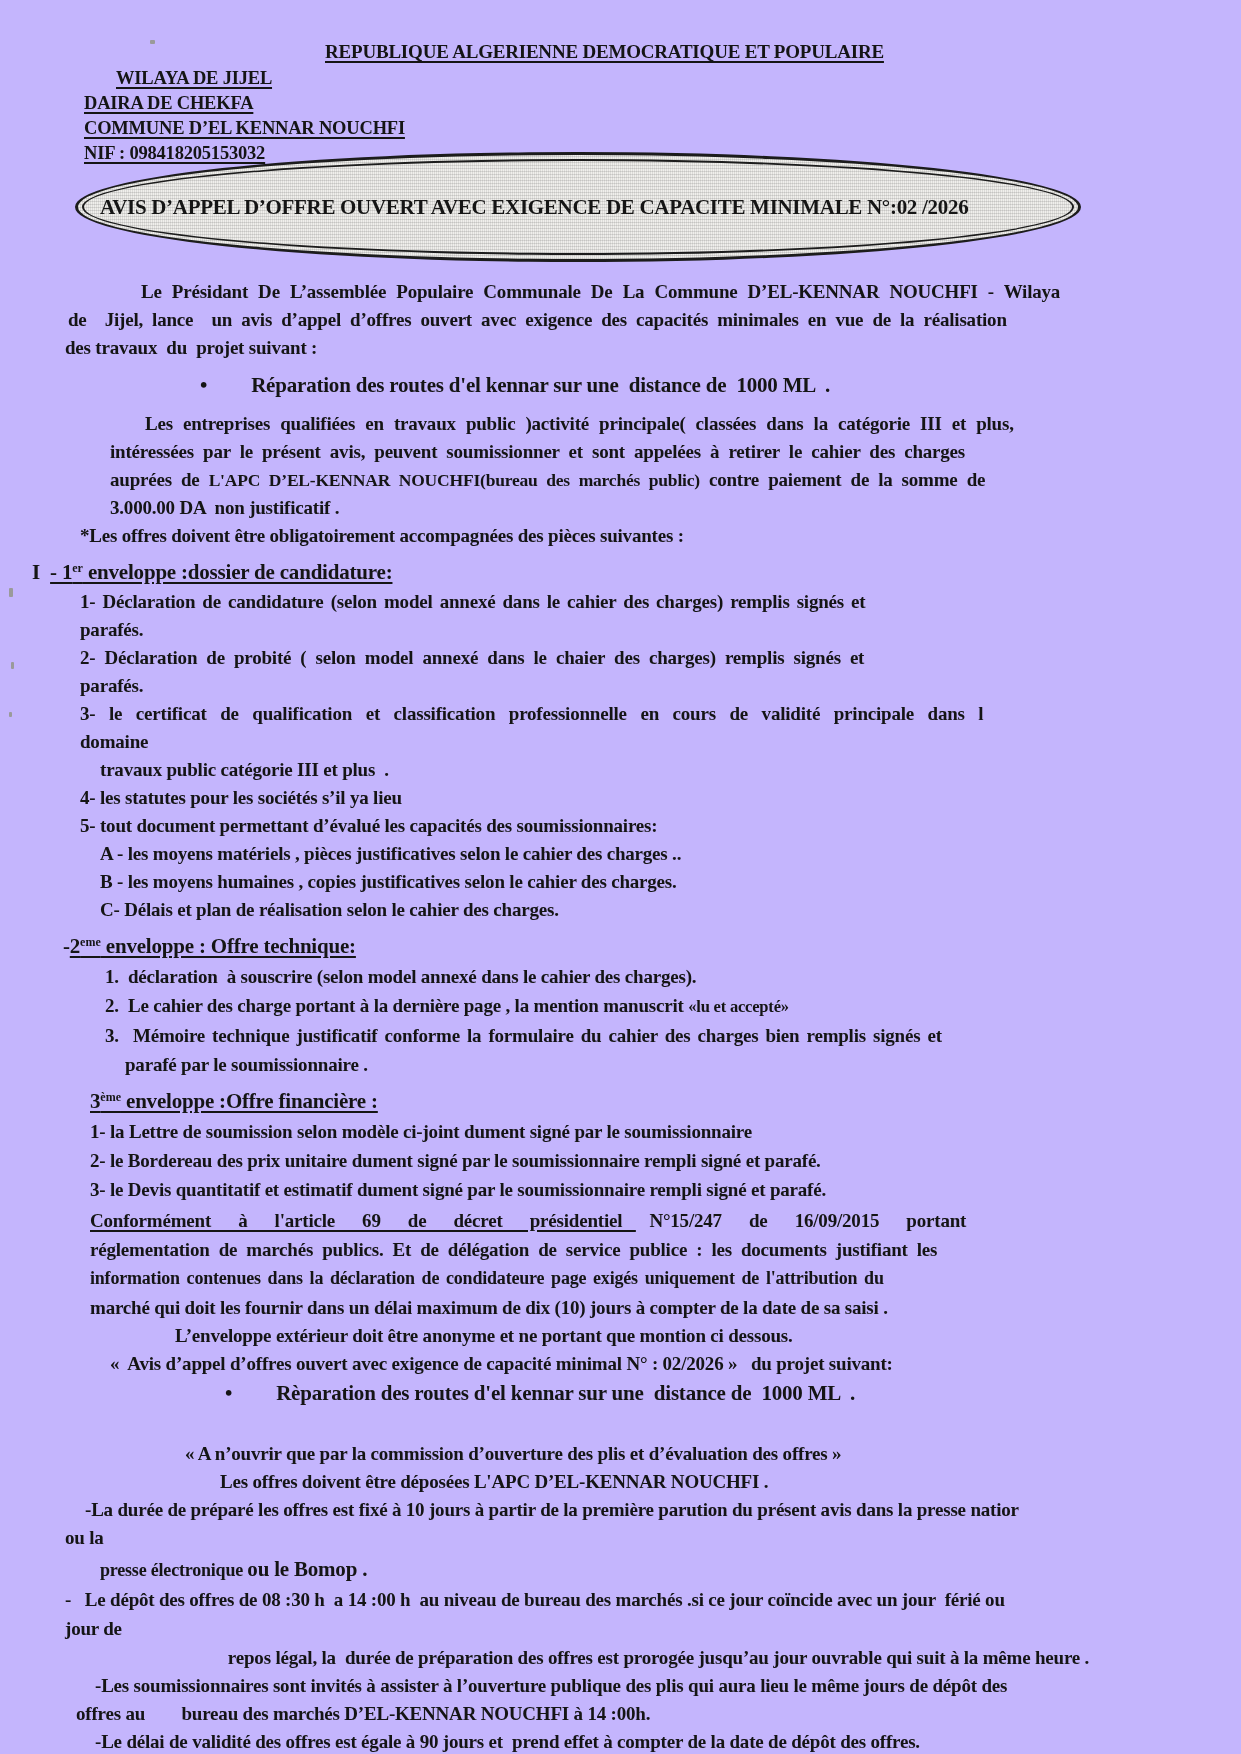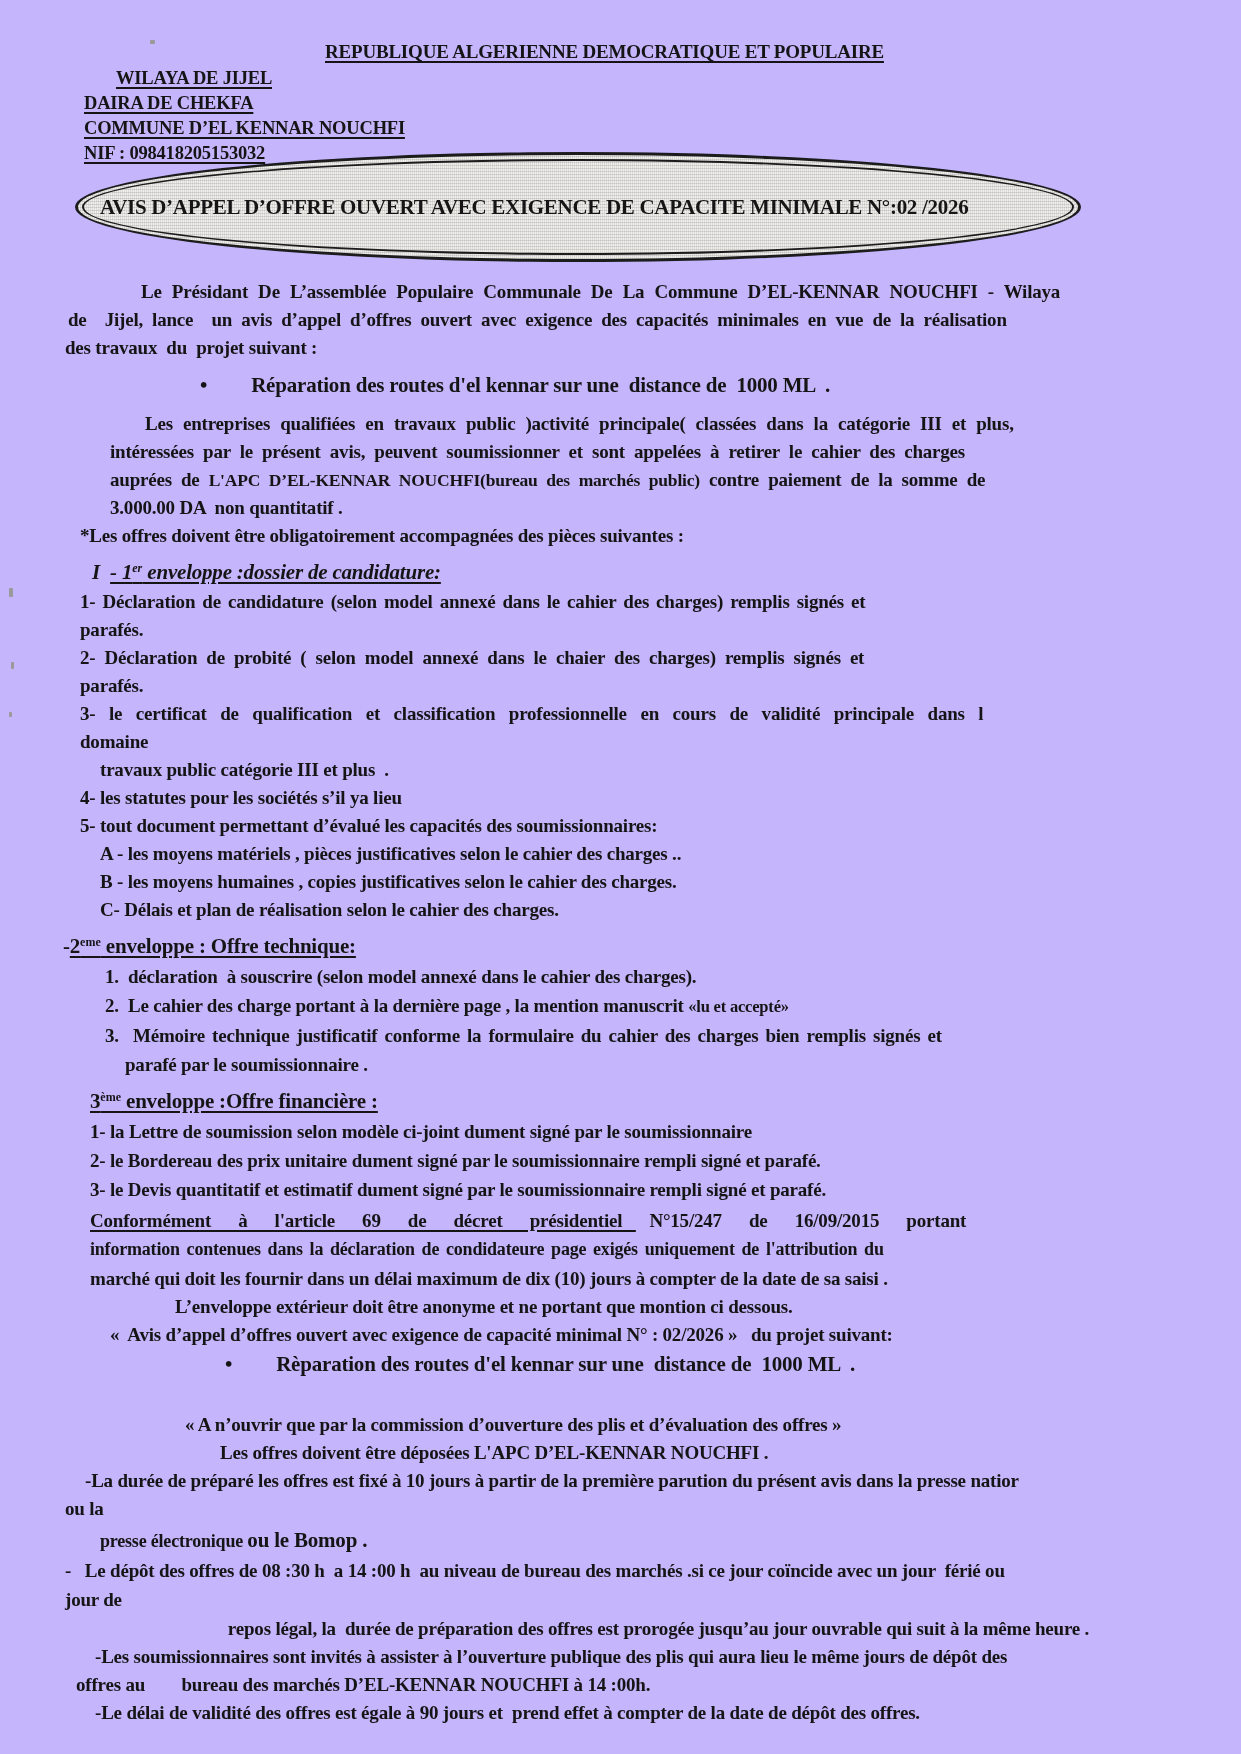--- a/index.html
+++ b/index.html
@@ -58,25 +58,25 @@
 
   <div class="ln wsp5" style="margin:16px 0 0 141px;">Le Présidant De L’assemblée Populaire Communale De La Commune D’EL-KENNAR NOUCHFI - Wilaya</div>
   <div class="ln wsp4" style="margin-left:68px;">de  Jijel, lance  un avis d’appel d’offres ouvert avec exigence des capacités minimales en vue de la réalisation</div>
   <div class="ln" style="margin-left:65px;">des travaux  du  projet suivant :</div>
 
   <div class="ln big" style="margin:8px 0 0 200px;"><span>•</span><span style="display:inline-block; width:44px;"></span><span>Réparation des routes d'el kennar sur une  distance de  1000 ML  .</span></div>
 
   <div class="ln wsp5" style="margin:10px 0 0 145px;">Les entreprises qualifiées en travaux public )activité principale( classées dans la catégorie III et plus,</div>
   <div class="ln wsp4" style="margin-left:110px;">intéressées par le présent avis, peuvent soumissionner et sont appelées à retirer le cahier des charges</div>
   <div class="ln wsp4" style="margin-left:110px;"><span>auprées de </span><span class="cond">L'APC D’EL-KENNAR NOUCHFI(bureau des marchés public)</span><span> contre paiement de la somme de</span></div>
-  <div class="ln" style="margin-left:110px;">3.000.00 DA  non quantitatif .</div>
+  <div class="ln" style="margin-left:110px;">3.000.00 DA  non justificatif .</div>
 
   <div class="ln" style="margin-left:80px;">*Les offres doivent être obligatoirement accompagnées des pièces suivantes :</div>
 
-  <div class="ln hgroup" style="margin:2px 0 0 92px;font-style:italic;"><span>I  </span><span class="u"><span>- 1</span><span class="sup">er</span><span> enveloppe :dossier de candidature:</span></span></div>
+  <div class="ln hgroup" style="margin:2px 0 0 32px;"><span>I  </span><span class="u"><span>- 1</span><span class="sup">er</span><span> enveloppe :dossier de candidature:</span></span></div>
 
   <div class="ln wsp2" style="margin-left:80px;">1- Déclaration de candidature (selon model annexé dans le cahier des charges) remplis signés et</div>
   <div class="ln" style="margin-left:80px;">parafés.</div>
   <div class="ln wsp4" style="margin-left:80px;">2- Déclaration de probité ( selon model annexé dans le chaier des charges) remplis signés et</div>
   <div class="ln" style="margin-left:80px;">parafés.</div>
   <div class="ln wsp9" style="margin-left:80px;">3- le certificat de qualification et classification professionnelle en cours de validité principale dans l</div>
   <div class="ln" style="margin-left:80px;">domaine</div>
   <div class="ln" style="margin-left:100px;">travaux public catégorie III et plus  .</div>
   <div class="ln" style="margin-left:80px;">4- les statutes pour les sociétés s’il ya lieu</div>
   <div class="ln" style="margin-left:80px;">5- tout document permettant d’évalué les capacités des soumissionnaires:</div>
@@ -91,20 +91,21 @@
   <div class="ln wsp2" style="margin-left:105px; line-height:29px;">3.  Mémoire technique justificatif conforme la formulaire du cahier des charges bien remplis signés et</div>
   <div class="ln" style="margin-left:125px; line-height:29px;">parafé par le soumissionnaire .</div>
 
   <div class="ln hgroup" style="margin:2px 0 0 90px;"><span class="u"><span>3</span><span class="sup">ème</span><span> enveloppe :Offre financière :</span></span></div>
 
   <div class="ln" style="margin-left:90px; line-height:29px;">1- la Lettre de soumission selon modèle ci-joint dument signé par le soumissionnaire</div>
   <div class="ln" style="margin-left:90px; line-height:29px;">2- le Bordereau des prix unitaire dument signé par le soumissionnaire rempli signé et parafé.</div>
   <div class="ln" style="margin-left:90px; line-height:29px;">3- le Devis quantitatif et estimatif dument signé par le soumissionnaire rempli signé et parafé.</div>
 
   <div class="ln wsp9" style="margin:2px 0 0 90px; line-height:29px;"><span class="u">Conformément  à  l'article  69  de  décret  présidentiel </span><span> N°15/247  de  16/09/2015  portant</span></div>
+  <div class="ln wsp4" style="margin-left:90px; line-height:29px;">réglementation de marchés publics. Et de délégation de service publice : les documents justifiant les</div>
   <div class="ln wsp2" style="margin-left:90px; line-height:29px; font-size:18px;">information contenues dans la déclaration de condidateure page exigés uniquement de l'attribution du</div>
   <div class="ln" style="margin-left:90px; line-height:29px;">marché qui doit les fournir dans un délai maximum de dix (10) jours à compter de la date de sa saisi .</div>
 
   <div class="ln" style="margin-left:175px;">L’enveloppe extérieur doit être anonyme et ne portant que montion ci dessous.</div>
   <div class="ln" style="margin-left:110px;">«  Avis d’appel d’offres ouvert avec exigence de capacité minimal N° : 02/2026 »   du projet suivant:</div>
 
   <div class="ln big" style="margin-left:225px;"><span>•</span><span style="display:inline-block; width:44px;"></span><span>Rèparation des routes d'el kennar sur une  distance de  1000 ML  .</span></div>
 
   <div class="ln" style="margin:32px 0 0 185px;">« A n’ouvrir que par la commission d’ouverture des plis et d’évaluation des offres »</div>
   <div class="ln" style="margin-left:220px;">Les offres doivent être déposées L'APC D’EL-KENNAR NOUCHFI .</div>

